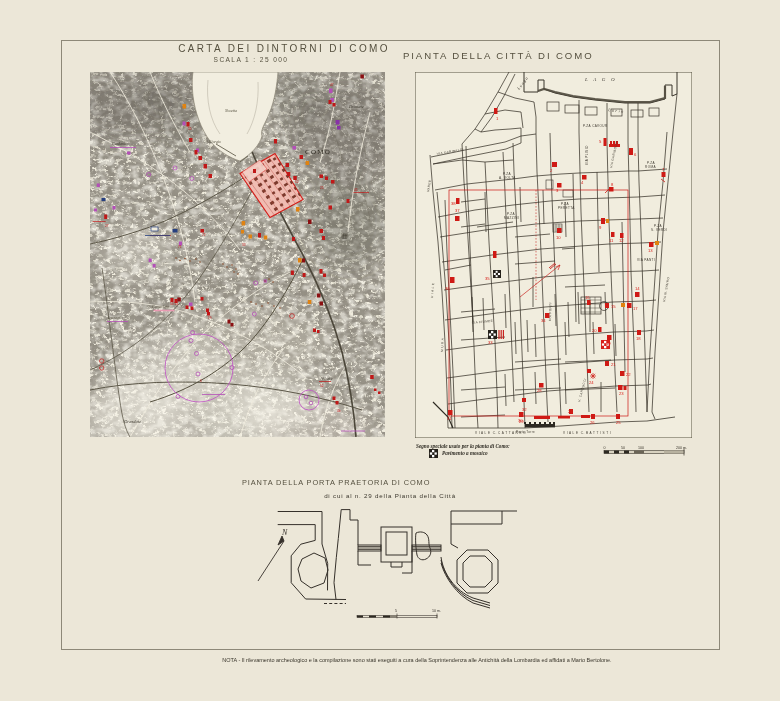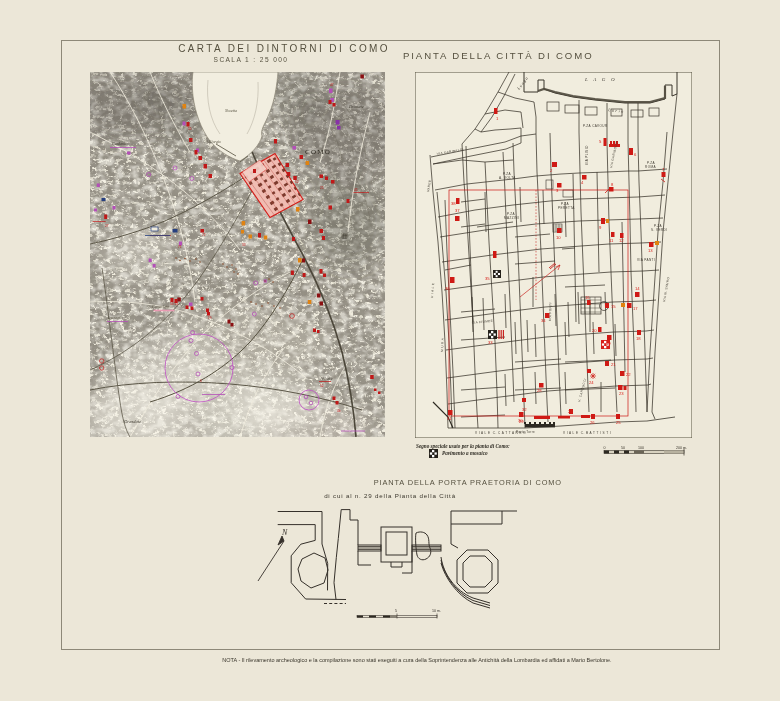--- a/index.html
+++ b/index.html
@@ -661,21 +661,21 @@
   <rect x="6" y="6.5" width="5" height="3" fill="#2d2921"></rect>
   <rect x="16" y="6.5" width="5" height="3" fill="#2d2921"></rect>
   <rect x="26" y="6.5" width="5" height="3" fill="#2d2921"></rect>
   <rect x="36" y="6.5" width="10" height="3" fill="#6b6557"></rect>
   <rect x="66" y="6.5" width="20" height="3" fill="#b8b2a0"></rect>
   <path d="M86,4.5 v7" stroke="#39342b" stroke-width="0.7"></path>
 </g>
 </svg>
 </div>
 
-<div class="abs" style="left:242px;top:477.5px;width:320px;text-align:right;font-size:7.4px;letter-spacing:0.9px;color:#55503f;">PIANTA DELLA PORTA PRAETORIA DI COMO</div>
+<div class="abs" style="left:242px;top:477.5px;width:320px;text-align:left;font-size:7.4px;letter-spacing:0.9px;color:#55503f;">PIANTA DELLA PORTA PRAETORIA DI COMO</div>
 
 <div class="abs" style="left:230px;top:491.5px;width:320px;text-align:center;font-size:6.2px;letter-spacing:0.8px;color:#3a362c;">di cui al n. 29 della Pianta della Città</div>
 
 <div class="abs" style="left:240px;top:495px;width:320px;height:135px;">
 <svg width="320" height="135" viewBox="0 0 320 135" xmlns="http://www.w3.org/2000/svg">
 <g fill="none" stroke="#35302a" stroke-width="1">
 
   <path d="M37.7,16.5 H82"></path>
 
   <path d="M37.7,29.6 H75.2 V45.4"></path>

